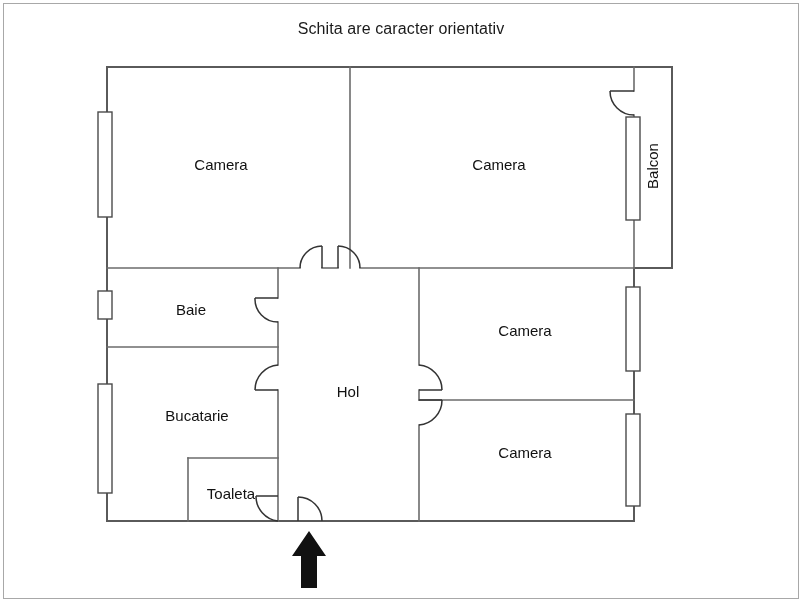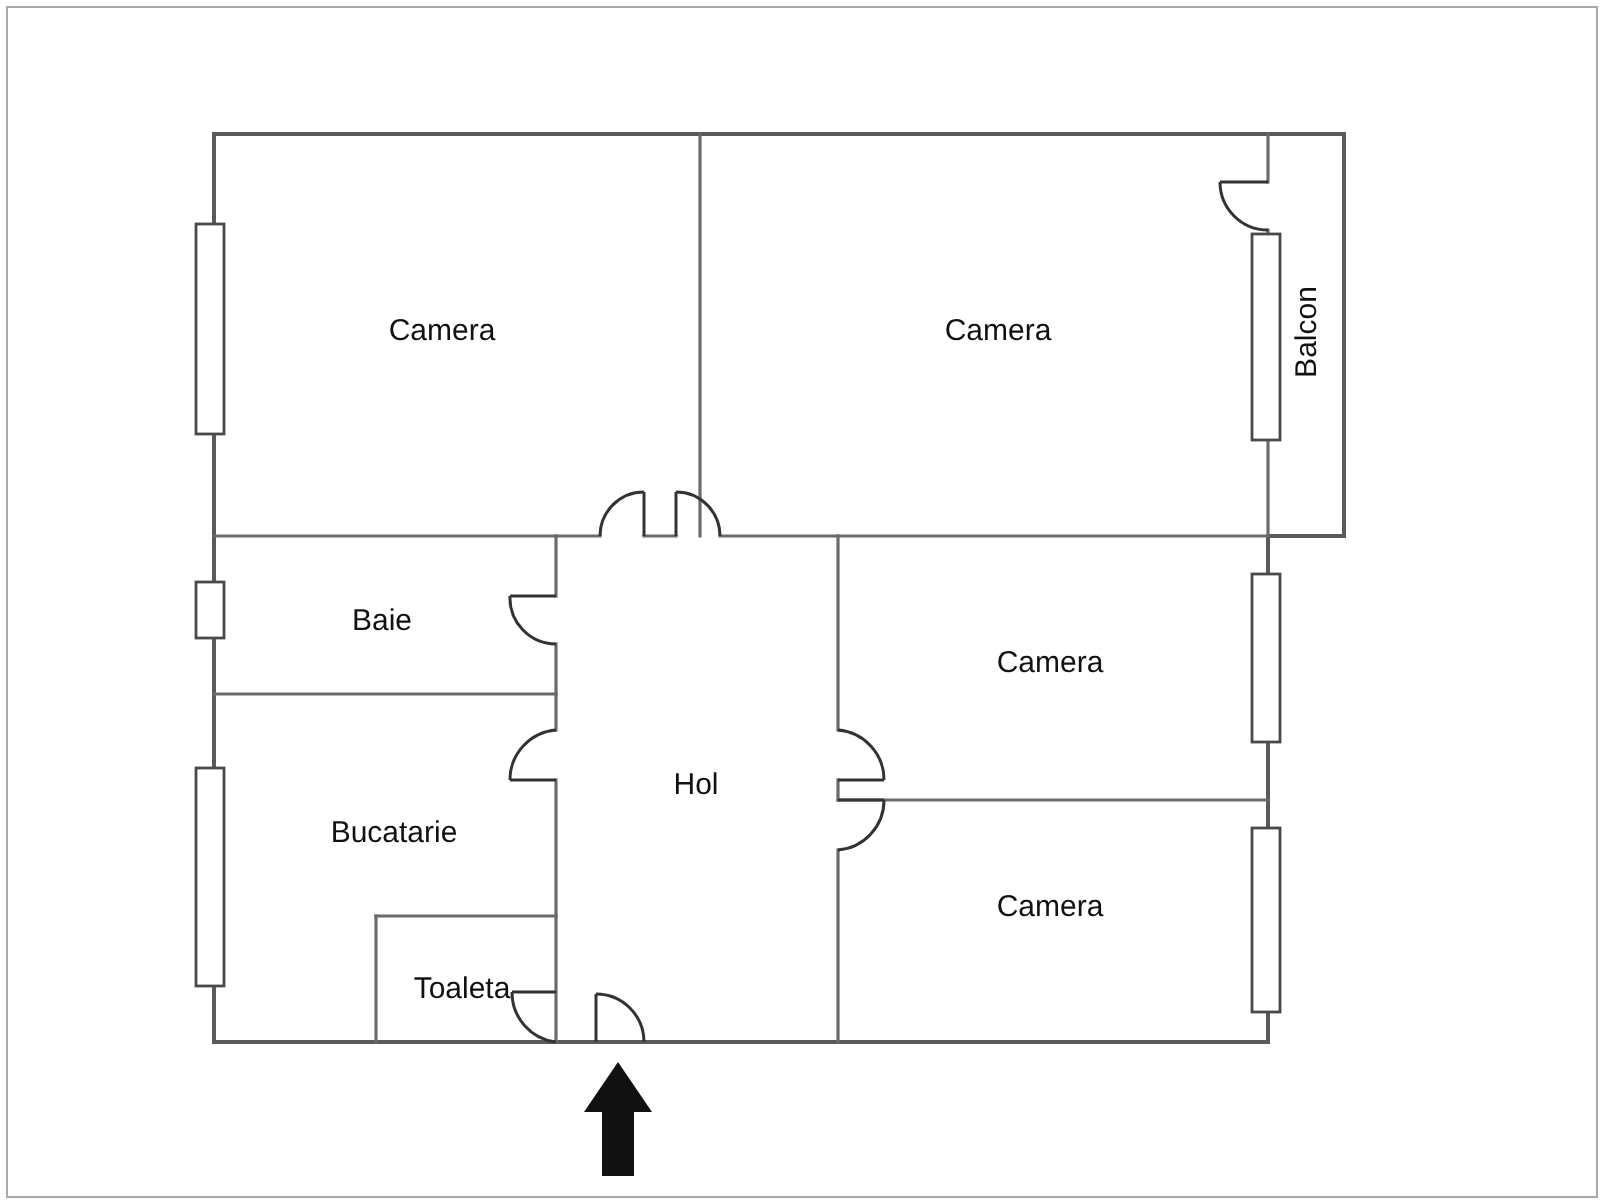--- a/index.html
+++ b/index.html
@@ -91,20 +91,21 @@
     stroke: none;
   }
 </style>
 </head>
 <body>
 
 <div id="page">
 
   <div class="page-border"></div>
 
+  <div id="plan-title">Schita are caracter orientativ</div>
 
   <svg id="floorplan-svg" width="802" height="602" viewBox="0 0 802 602" xmlns="http://www.w3.org/2000/svg">
 
     <g>
 
       <path class="wall" d="M 107 67 L 672 67"></path>
 
       <path class="wall" d="M 107 67 L 107 521"></path>
 
       <path class="wall" d="M 107 521 L 634 521"></path>

